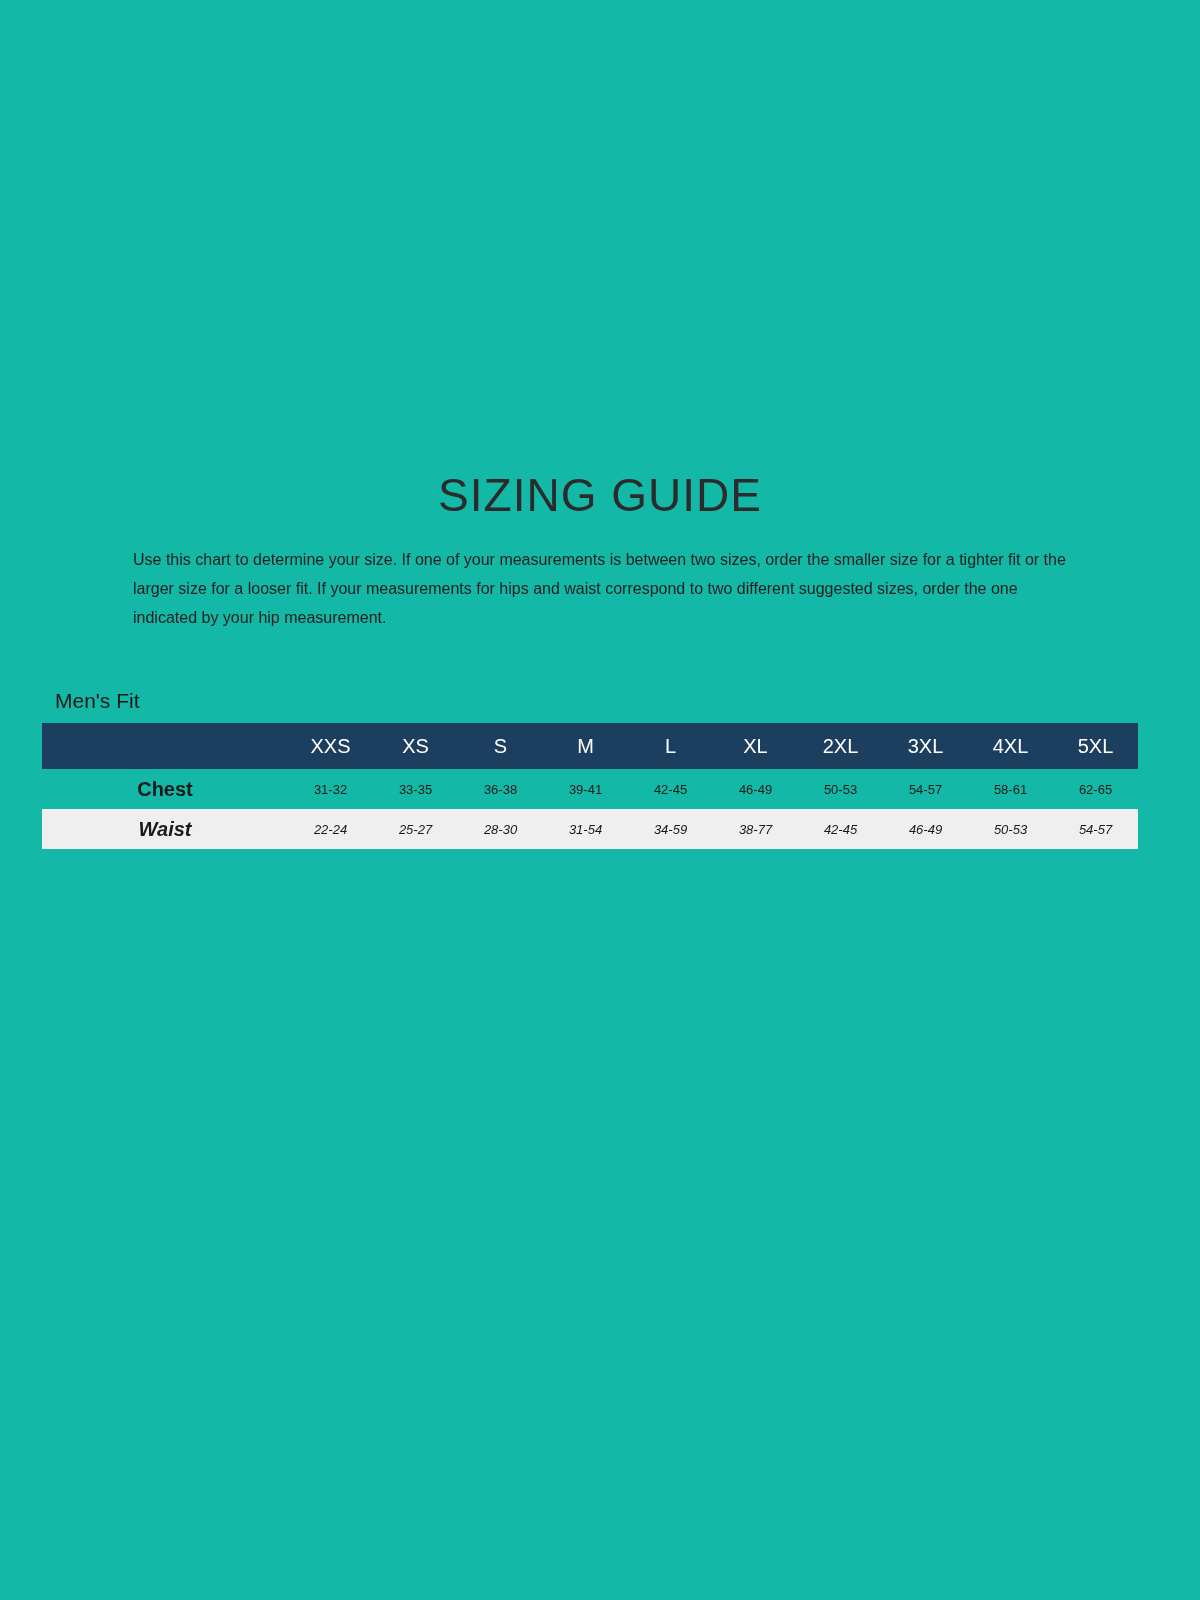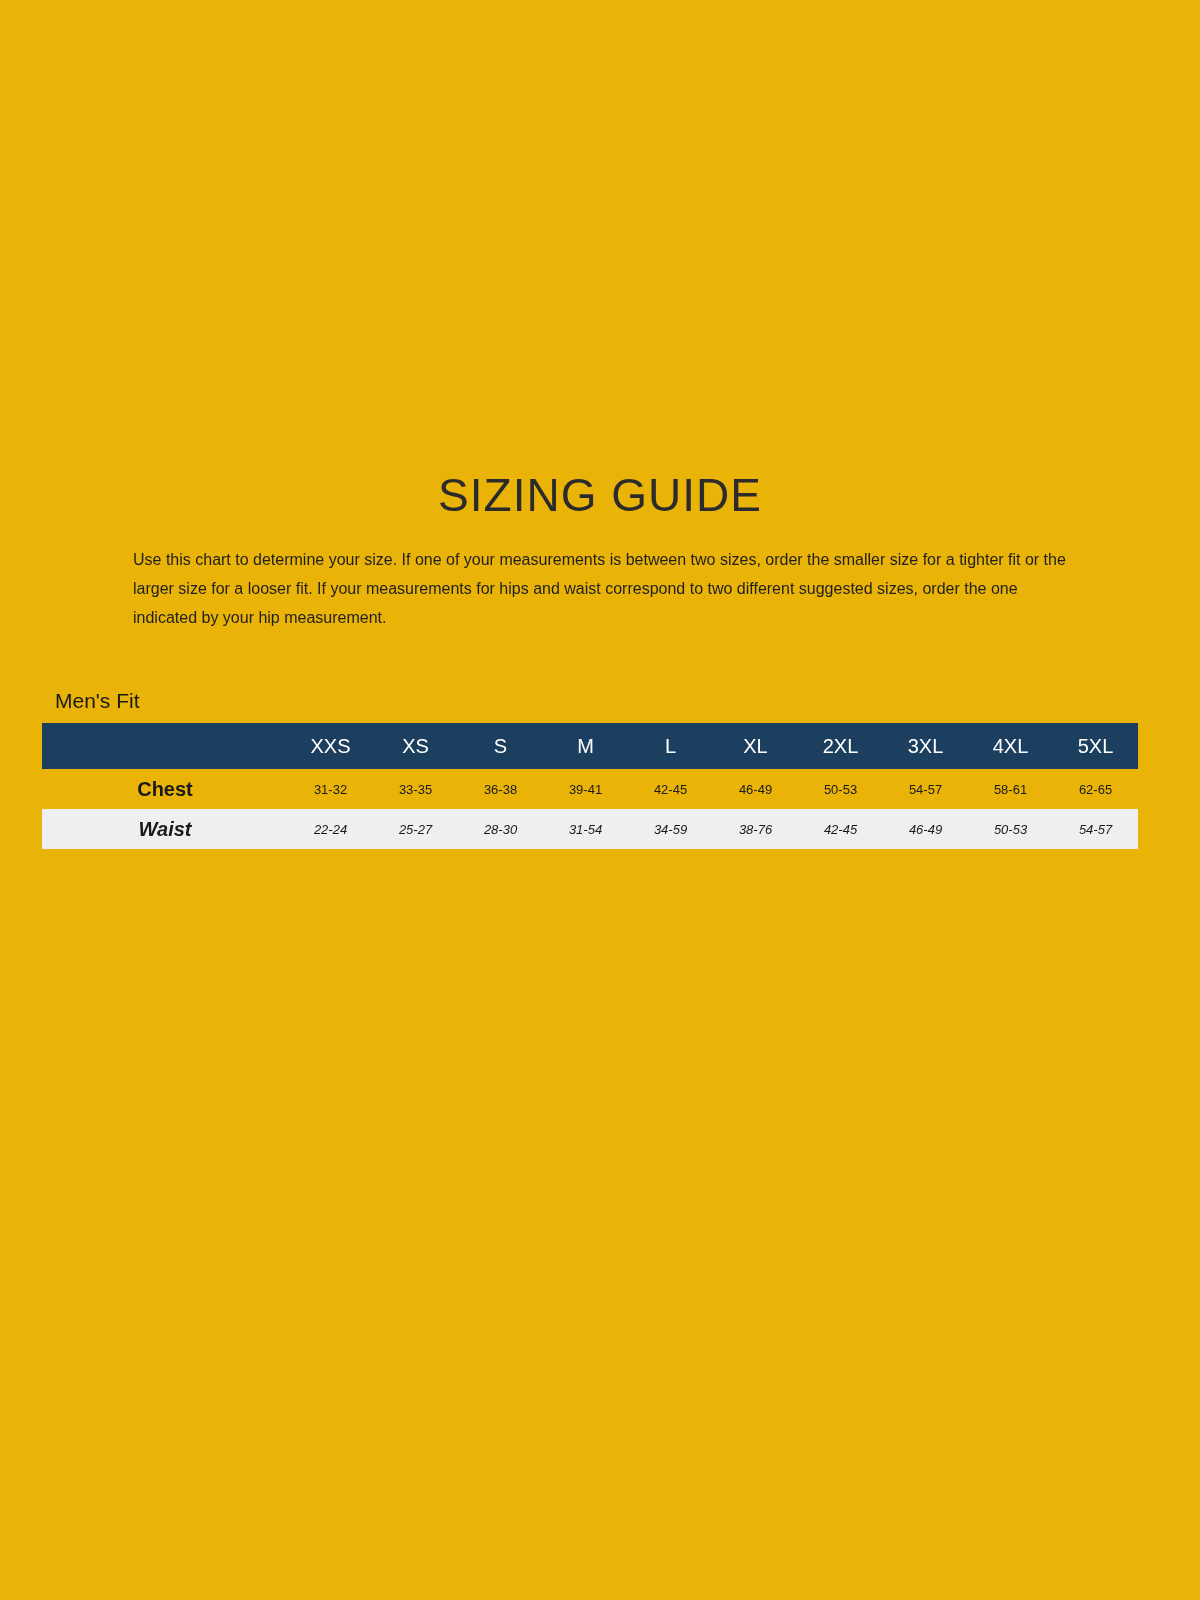--- a/index.html
+++ b/index.html
@@ -8,21 +8,21 @@
     height: 1600px;
     background: #ffffff;
     font-family: "Liberation Sans", sans-serif;
     color: #1f1f1f;
     position: relative;
   }
   .page {
     position: relative;
     width: 1200px;
     height: 1600px;
-    background: #eab308;
+    background: #14b8a6;
   }
   .title {
     position: absolute;
     top: 468px;
     left: 0;
     width: 100%;
     text-align: center;
     font-size: 46px;
     font-weight: 400;
     letter-spacing: 1px;
@@ -123,21 +123,21 @@
           <td>58-61</td>
           <td>62-65</td>
         </tr>
         <tr class="shaded">
           <td class="row-label">Waist</td>
           <td>22-24</td>
           <td>25-27</td>
           <td>28-30</td>
           <td>31-54</td>
           <td>34-59</td>
-          <td>38-76</td>
+          <td>38-77</td>
           <td>42-45</td>
           <td>46-49</td>
           <td>50-53</td>
           <td>54-57</td>
         </tr>
       </tbody>
   </table>
 
 </div>
 

